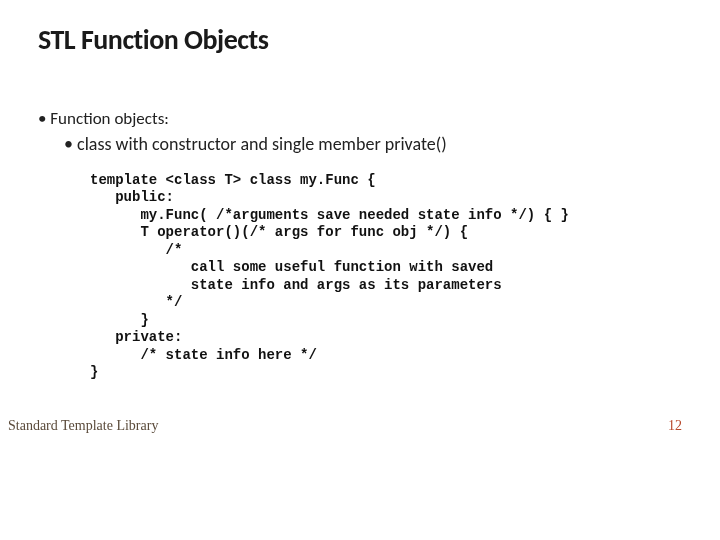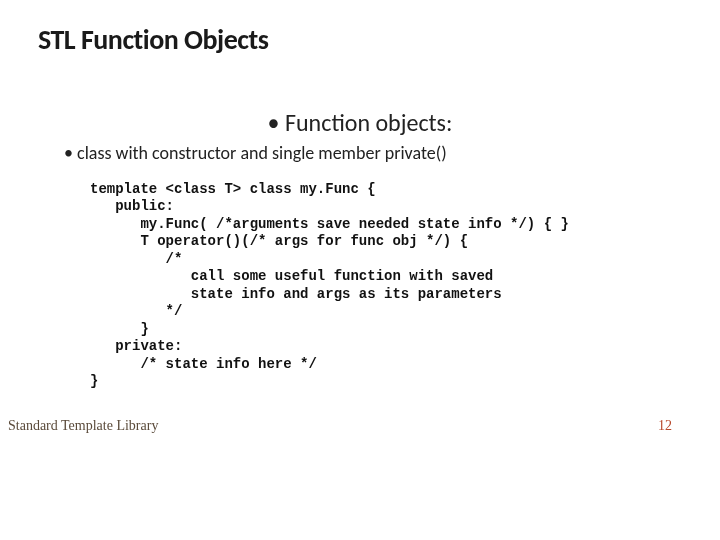--- a/index.html
+++ b/index.html
@@ -31,22 +31,21 @@
     position: absolute;
     top: 108px;
     left: 38px;
     right: 38px;
     font-size: 20px;
     color: #222;
     line-height: 1.25;
   }
   .lvl1 {
     margin: 0 0 4px 0;
-    font-size: 24px;
-    text-align: center;
+    font-size: 17px;
   }
   .lvl2 {
     margin: 2px 0 8px 26px;
     font-size: 18px;
   }
   .bullet::before {
     content: "• ";
   }
   .code {
     margin: 16px 0 0 52px;
@@ -63,21 +62,21 @@
     left: 8px;
     width: 100%;
     text-align: left;
     font-family: "Times New Roman", Times, serif;
     font-size: 14px;
     color: #5a4a3a;
   }
   .pagenum {
     position: absolute;
     bottom: 22px;
-    right: 48px;
+    right: 38px;
     font-family: "Times New Roman", Times, serif;
     font-size: 14px;
     color: #b7472a;
   }
 </style>
 </head>
 <body>
 
 <div class="slide">
   <div class="title">STL Function Objects</div>

